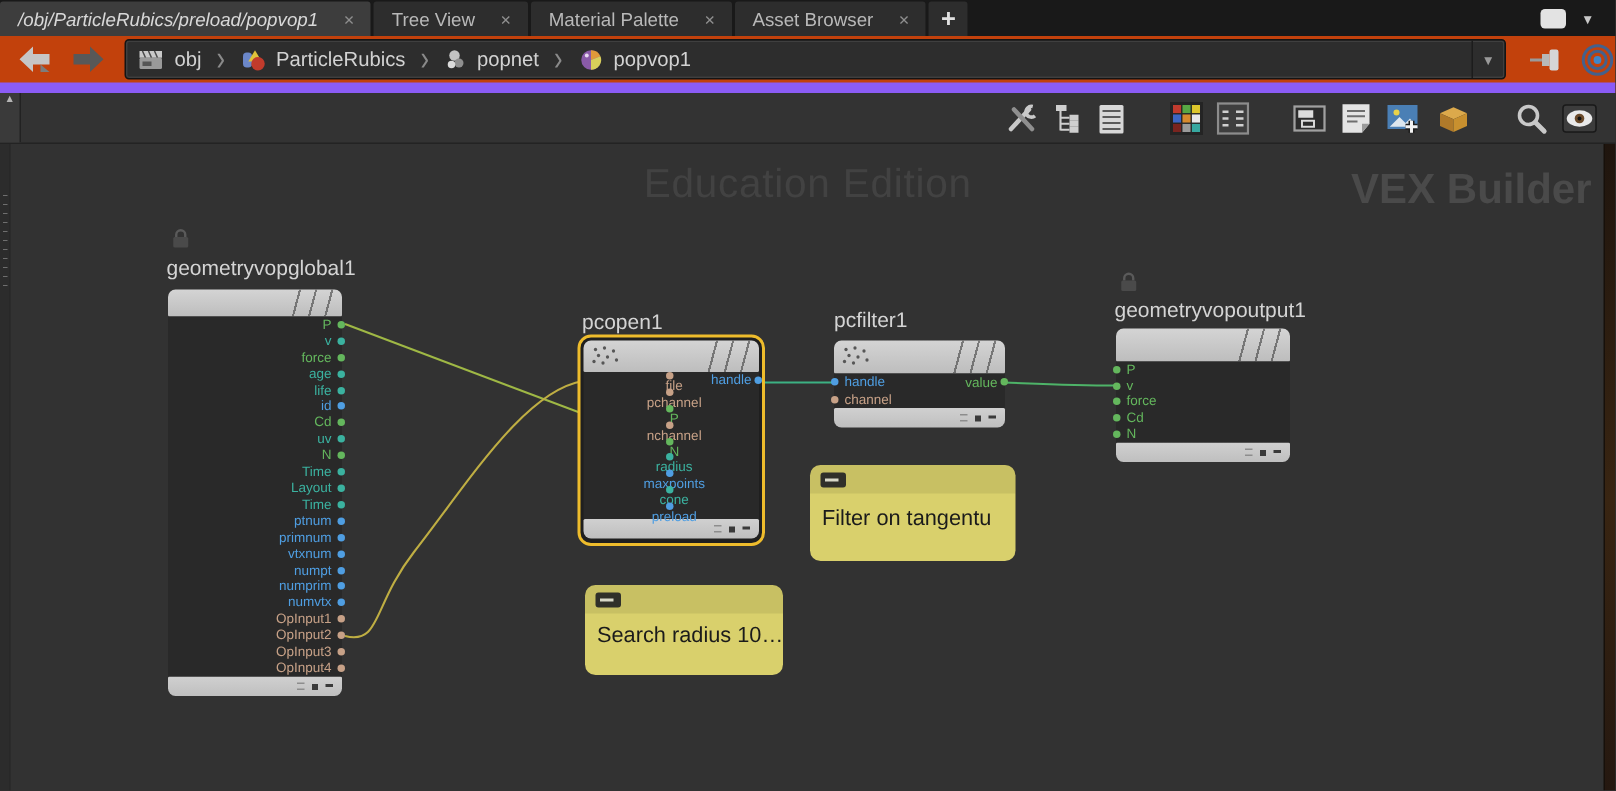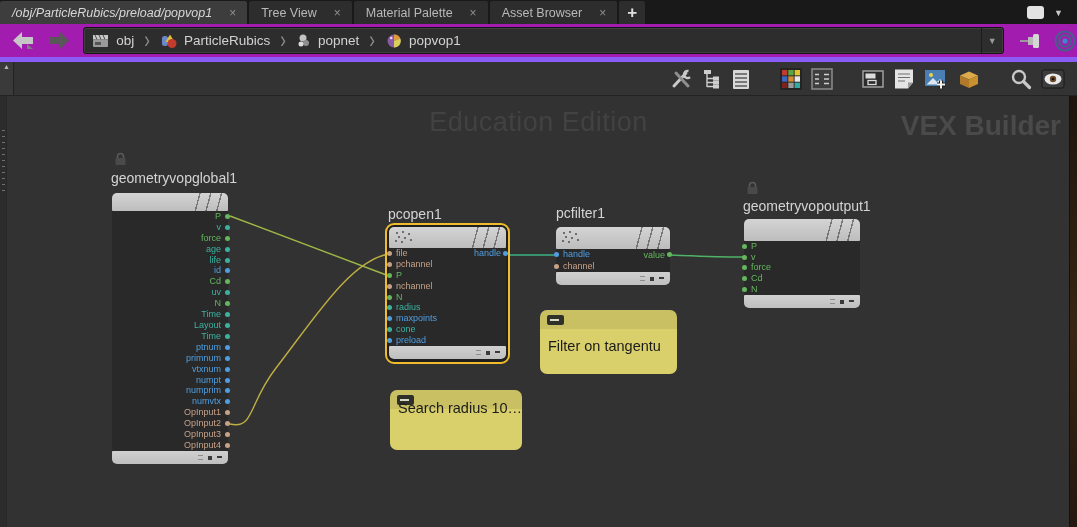--- a/index.html
+++ b/index.html
@@ -16,22 +16,22 @@
   .tab.active .tab-label { font-style:italic; }
   .tab-label { white-space:nowrap; }
   .tab-close { margin-left:14px; color:#8f8f8f; font-size:12px; line-height:1; padding:0 3px; }
   .tab-add { width:26px; height:23px; background:#2d2d2d; color:#e0e0e0; font-size:17px; font-weight:bold;
     display:flex; align-items:center; justify-content:center; border-radius:2px 2px 0 0; }
   .tab-spacer { flex:1; }
   .win-btn { width:17px; height:13px; background:#e3e3e3; border-radius:3px; margin:0 10px 5px 0; }
   .win-dd { color:#c9c9c9; font-size:9px; margin:0 14px 6px 0; }
 
   
-  .pathbar { position:absolute; left:0; top:24px; width:1077px; height:38px; background:#a21caf;
-    border-bottom:5px solid #8b5cf6; display:flex; align-items:center; }
+  .pathbar { position:absolute; left:0; top:24px; width:1077px; height:38px; background:#c2410c;
+    border-bottom:7px solid #8b5cf6; display:flex; align-items:center; }
   .nav-arrow { margin-left:10px; }
   .path-field { margin-left:12px; width:932px; height:27px; background:#2d2d2d;
     border:1px solid #141414; box-shadow:inset 0 0 0 1px #3f3f3f; border-radius:3px;
     display:flex; align-items:center; color:#d2d2d2; font-size:13.5px; }
   .crumb { display:flex; align-items:center; gap:6px; padding:0 8px; height:100%; }
   .crumb-sep { color:#8a8a8a; font-size:17px; padding:0 2px; transform:scaleY(1.4); }
   .path-dd { margin-left:auto; width:22px; height:100%; display:flex; align-items:center; justify-content:center;
     color:#9a9a9a; font-size:9px; border-left:1px solid #1c1c1c; }
   .pin-wrap { margin-left:14px; } .radar-wrap { margin-left:10px; }
 
@@ -93,37 +93,37 @@
   .n-output .node-header { height:22px; }
   .n-output .port-row { height:10.8px; }
   .n-pcfilter { left:556px; top:227px; width:114px; }
   .n-pcfilter .node-header { height:22px; }
   .n-pcfilter .port-row { height:11.5px; }
 
   .sel-ring { position:absolute; left:385px; top:223px; width:125px; height:141px;
     border:2px solid #eebc2c; border-radius:9px; padding:2px; background:#1f1f1f; }
   .n-pcopen { position:relative; width:117px; }
   .n-pcopen .node-header { height:21px; }
-  .n-pcopen .port-row { height:10.9px; }
+  .n-pcopen .port-row { height:10.9px;flex-direction:column; }
   .out-abs { position:absolute; top:0; right:0; height:10.9px; display:flex; align-items:center; }
   .out-abs .port-label { margin-right:4px; font-size:9px; }
   .out-abs .port-dot { margin-right:-2px; }
 
   
   .sticky { position:absolute; background:#d9d06c; border-radius:7px; }
   .sticky::before { content:""; position:absolute; left:0; right:0; top:0; height:19px;
     background:rgba(60,60,20,.10); border-radius:7px 7px 0 0; }
   .sticky-min { position:absolute; left:7px; top:5px; width:17px; height:10px; background:#30302a;
     border-radius:2px; }
   .sticky-min::after { content:""; position:absolute; left:3px; top:4px; width:9px; height:2px; background:#d8d8c8; }
   .sticky-text { position:absolute; left:8px; font-size:14.5px; color:#1b1b1b; white-space:nowrap; }
   .sticky-1 { left:540px; top:310px; width:137px; height:64px; }
   .sticky-1 .sticky-text { top:28px; }
   .sticky-2 { left:390px; top:390px; width:132px; height:60px; }
-  .sticky-2 .sticky-text { top:10px;text-align:center; }
+  .sticky-2 .sticky-text { top:26px;text-align:center; }
 </style>
 </head>
 <body>
 
 <div class="tabbar">
   <div class="tab active">
     <span class="tab-label">/obj/ParticleRubics/preload/popvop1</span>
     <span class="tab-close">×</span>
   </div>
   <div class="tab">

